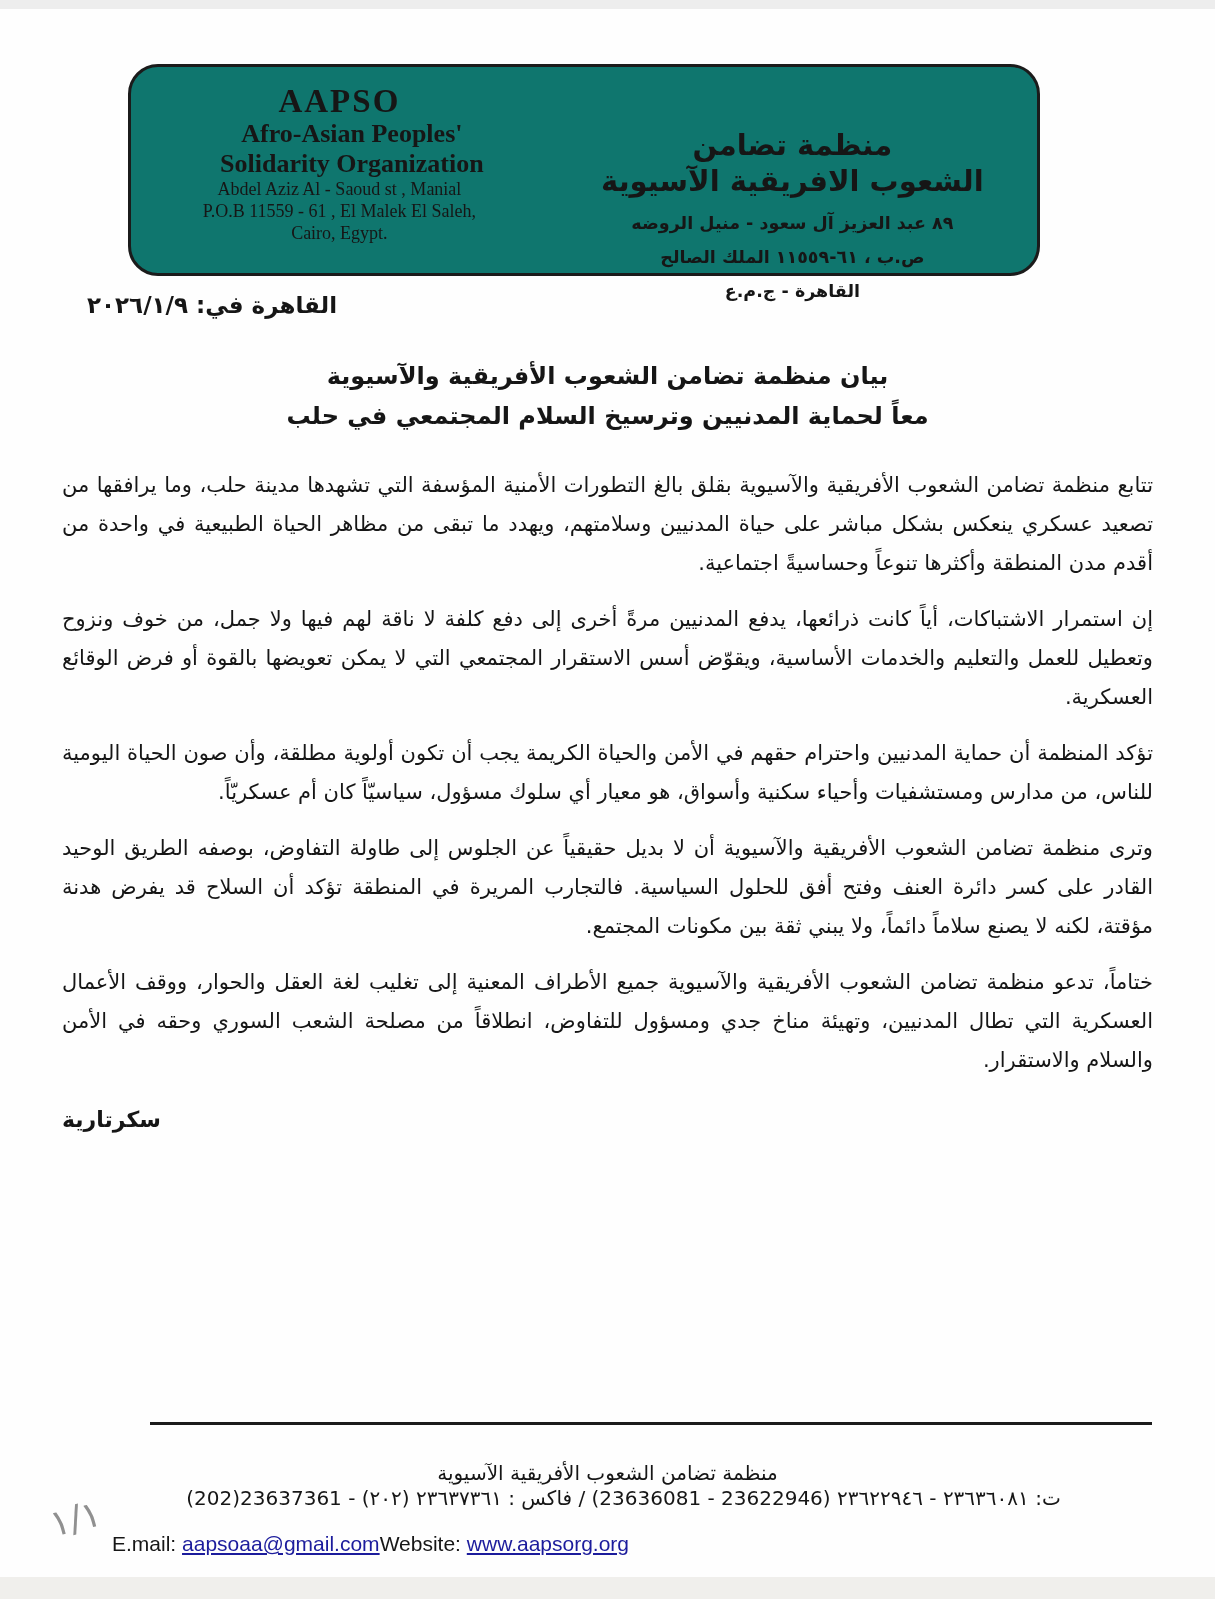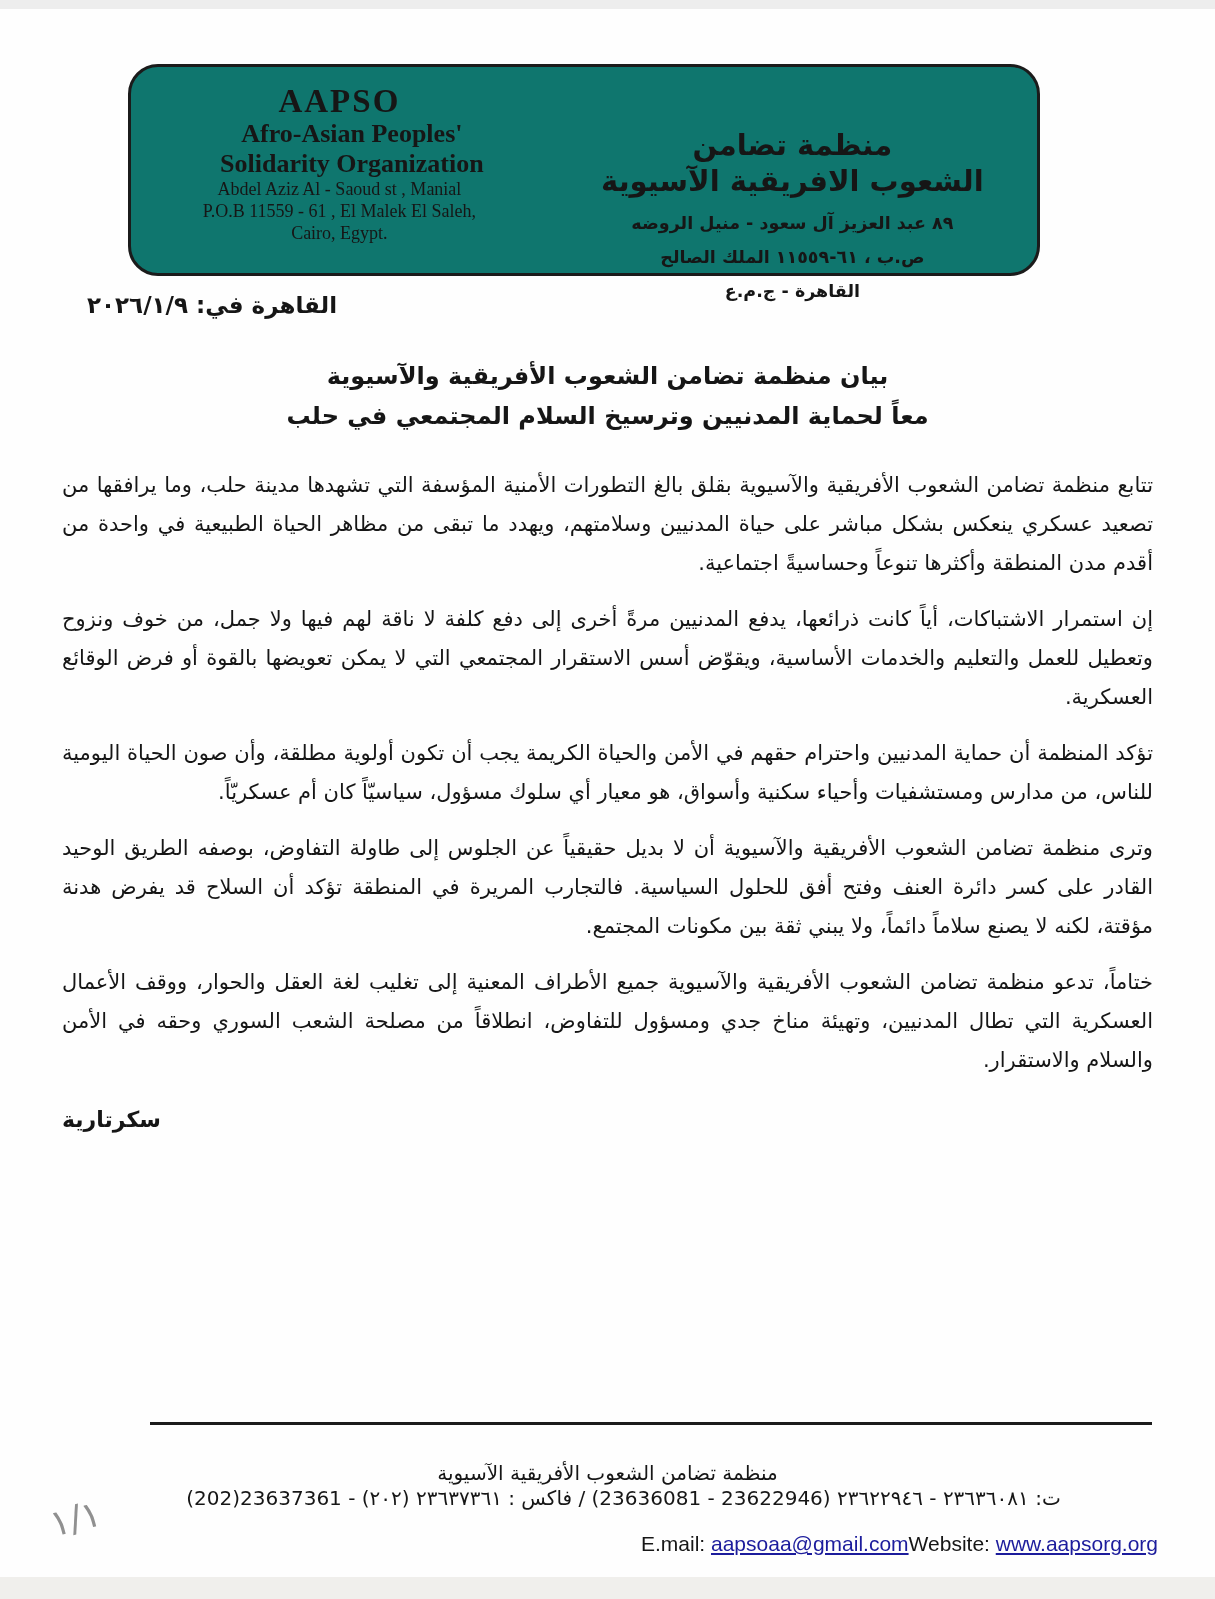--- a/index.html
+++ b/index.html
@@ -63,21 +63,21 @@
   .footer-org{
     position:absolute;left:0;top:1448px;width:100%;text-align:center;
     direction:rtl;font-size:20px;margin-top:13px;
   }
   .footer-phone{
     position:absolute;left:16px;top:1486px;width:100%;text-align:center;
     direction:rtl;font-size:20px;
   }
   .footer-contact{
     position:absolute;left:112px;top:1532px;width:1046px;
-    display:flex;justify-content:flex-end;direction:ltr;
+    display:flex;justify-content:flex-start;direction:ltr;
     font-family:"Liberation Sans","DejaVu Sans",sans-serif;font-size:21px;
   }
   .contact-pair{white-space:nowrap;}
   a.doc-link{color:#1c1c9c;text-decoration:underline;}
   .page-marker{
     position:absolute;left:50px;top:1498px;direction:ltr;
     color:#909090;font-size:36px;transform:rotate(-14deg);
     font-family:"DejaVu Sans",sans-serif;
   }
 </style>

